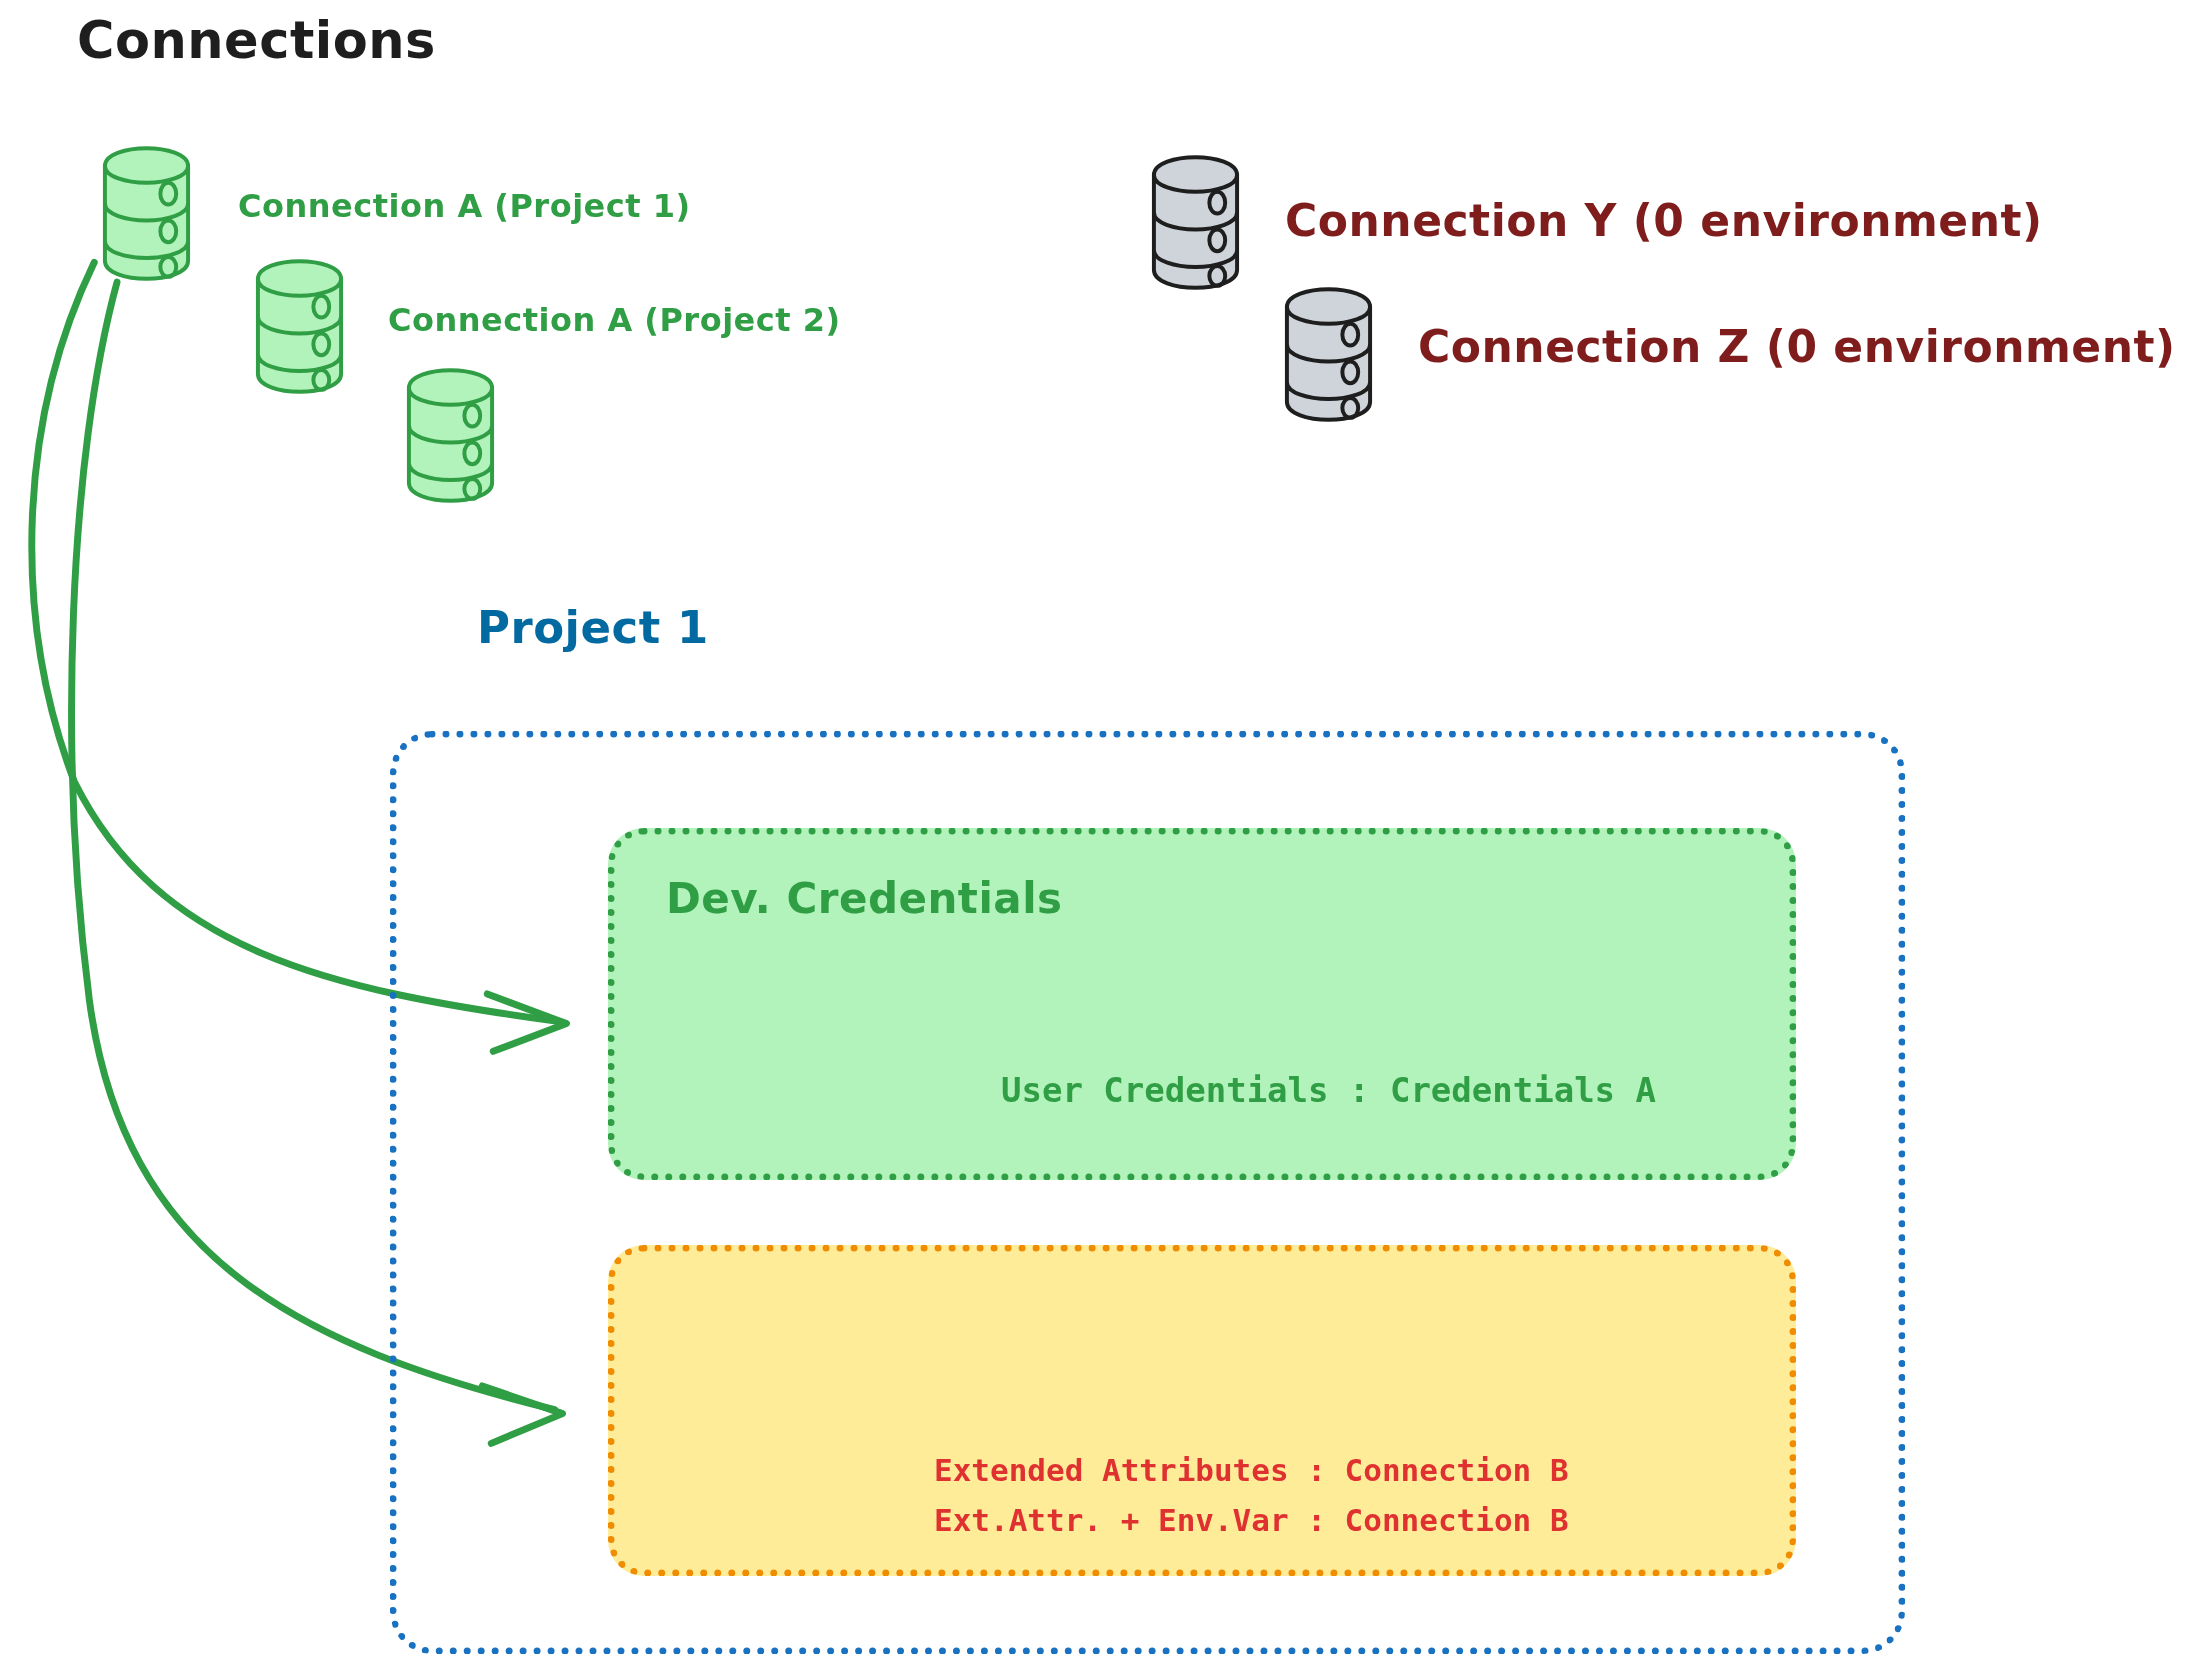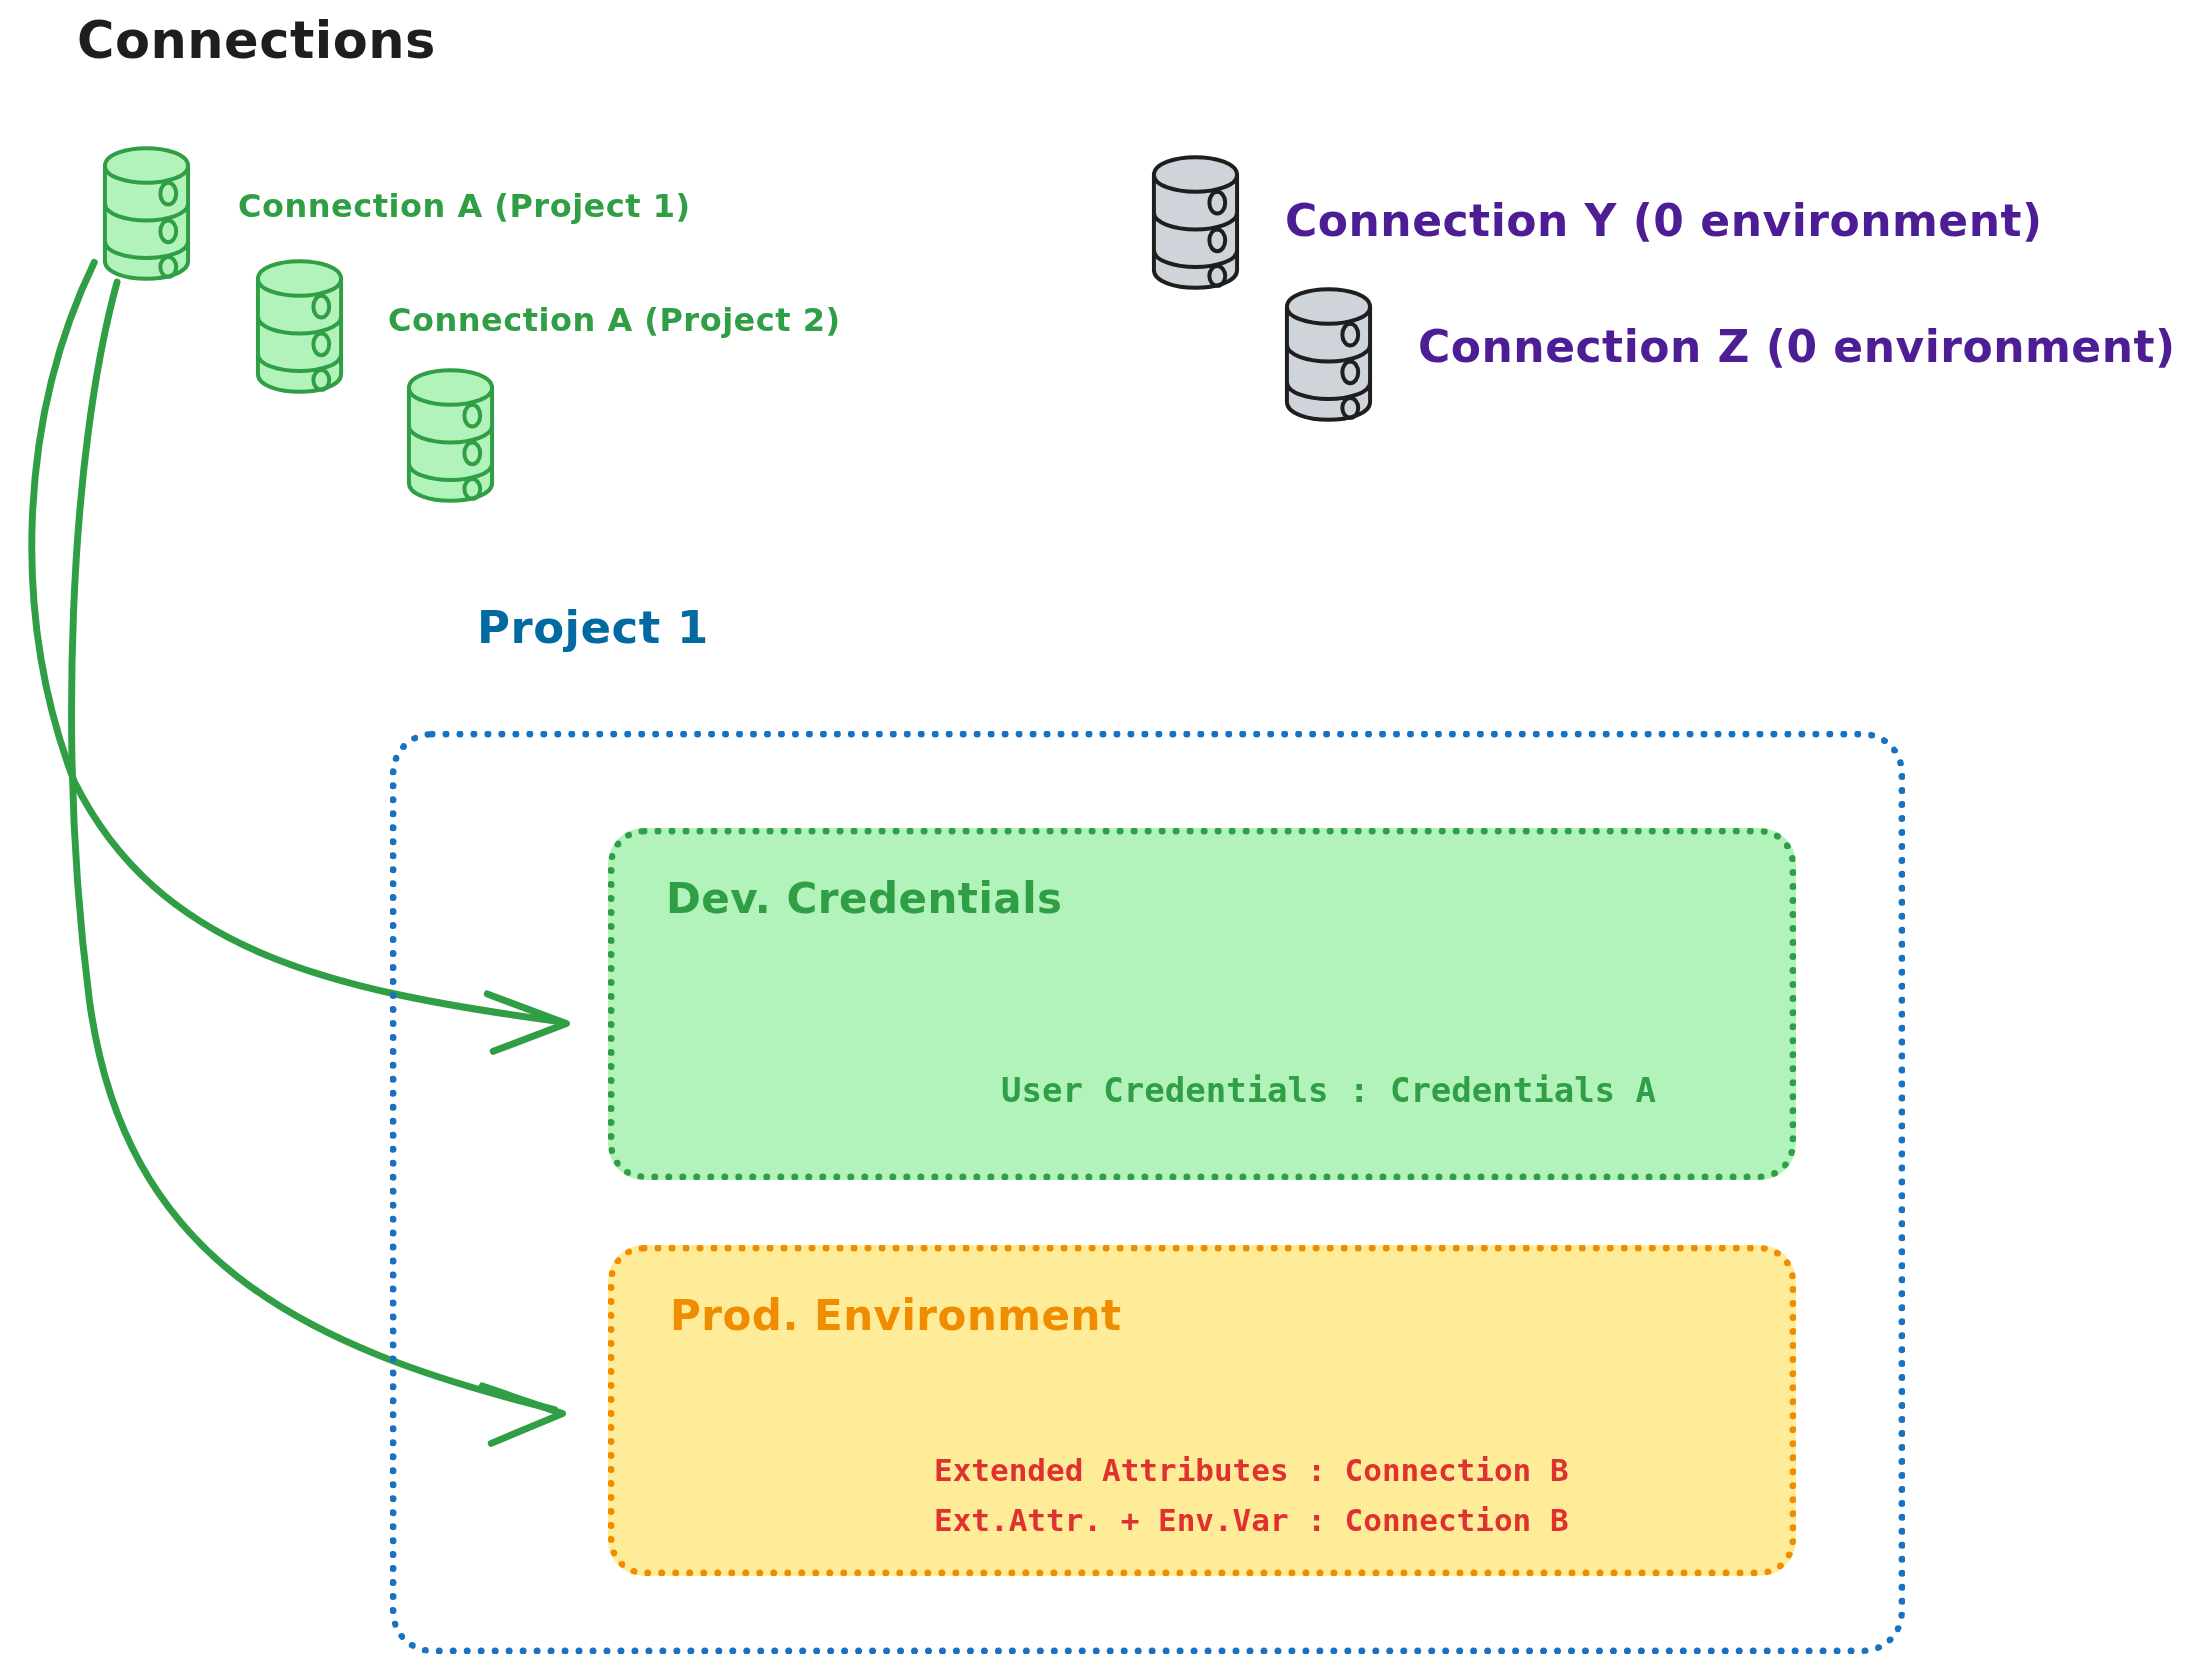--- a/index.html
+++ b/index.html
@@ -30,21 +30,21 @@
   .hand-title {
     font-size: 51px;
     color: #1e1e1e;
   }
   .hand-green {
     font-size: 32px;
     color: #2f9e44;
   }
   .hand-black {
     font-size: 44px;
-    color: #4c1d95;
+    color: #7f1d1d;
   }
   .hand-blue {
     font-size: 45px;
     color: #0369a1;
   }
   .hand-env-green {
     font-size: 42px;
     color: #2f9e44;
   }
   .hand-env-orange {
@@ -179,19 +179,18 @@
   <div class="abs hand hand-blue" style="left:477px; top:604px;">Project 1</div>
 
   <div class="abs project-box" style="left:390px; top:731px; width:1515px; height:923px;"></div>
 
   <div class="abs env-box env-dev" style="left:608px; top:828px; width:1188px; height:352px;">
     <div class="hand hand-env-green" style="position:absolute; left:51px; top:42px;">Dev. Credentials</div>
     <div class="mono mono-green" style="position:absolute; left:386px; top:233px;">User Credentials : Credentials A</div>
   </div>
 
   <div class="abs env-box env-prod" style="left:608px; top:1245px; width:1188px; height:331px;">
-    <div class="hand hand-env-orange" style="position:absolute; left:55px; top:42px;">Prod. Environment</div>
     <div class="mono mono-red" style="position:absolute; left:319px; top:198px;">Extended Attributes : Connection B</div>
     <div class="mono mono-red" style="position:absolute; left:319px; top:248px;">Ext.Attr. + Env.Var : Connection B</div>
   </div>
 
 </div>
 
 
 </body></html>

